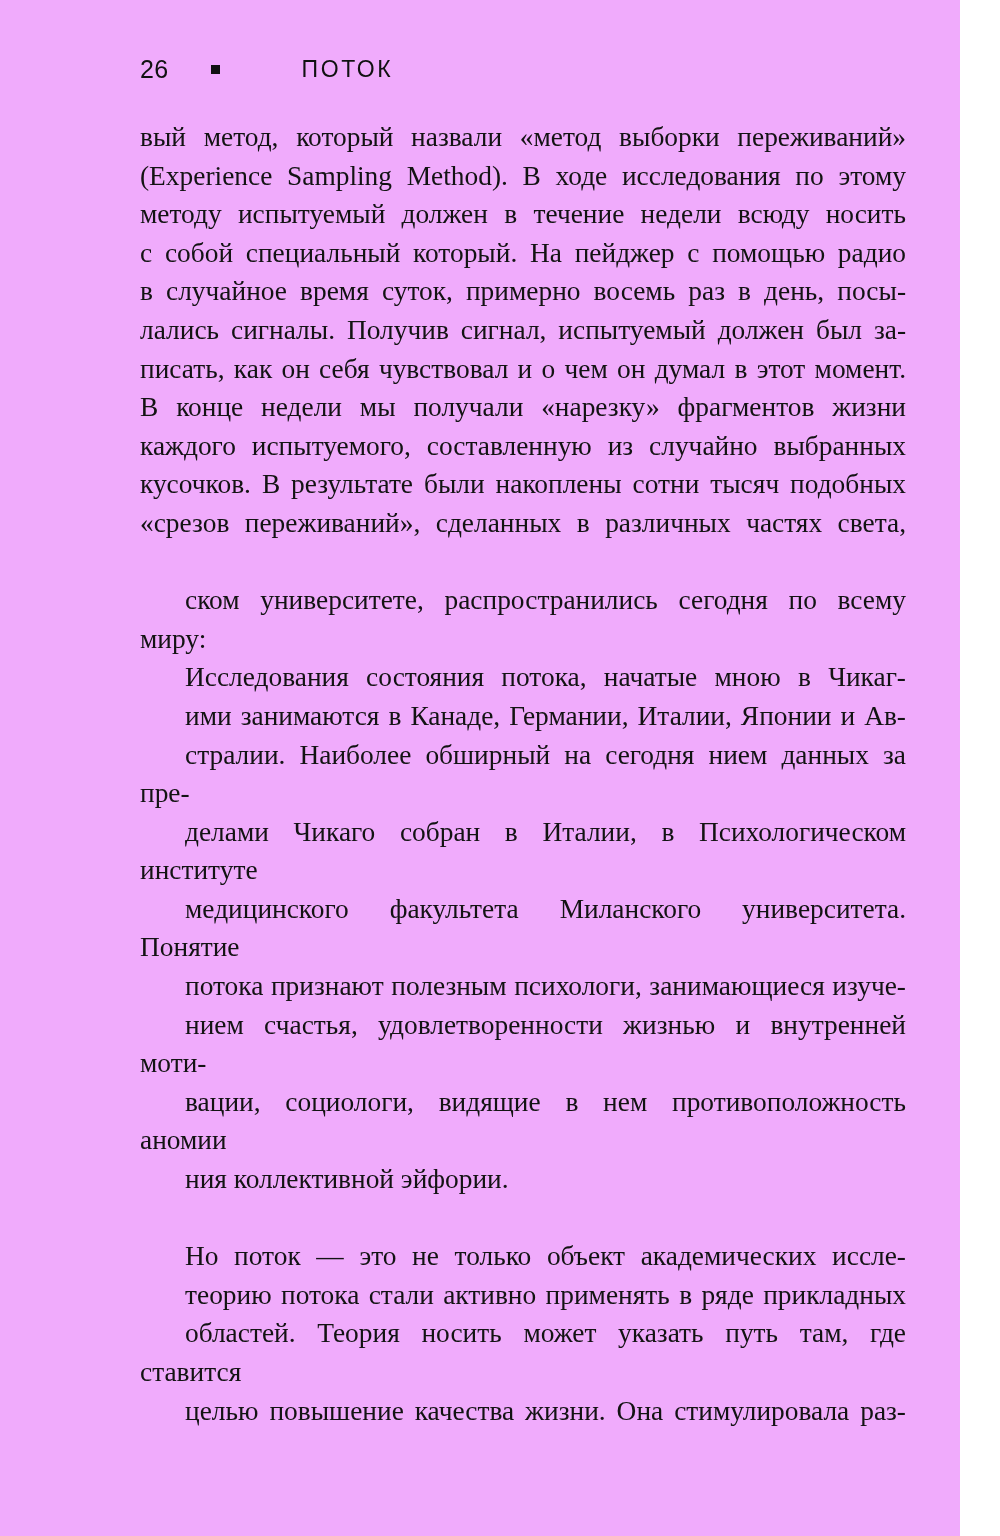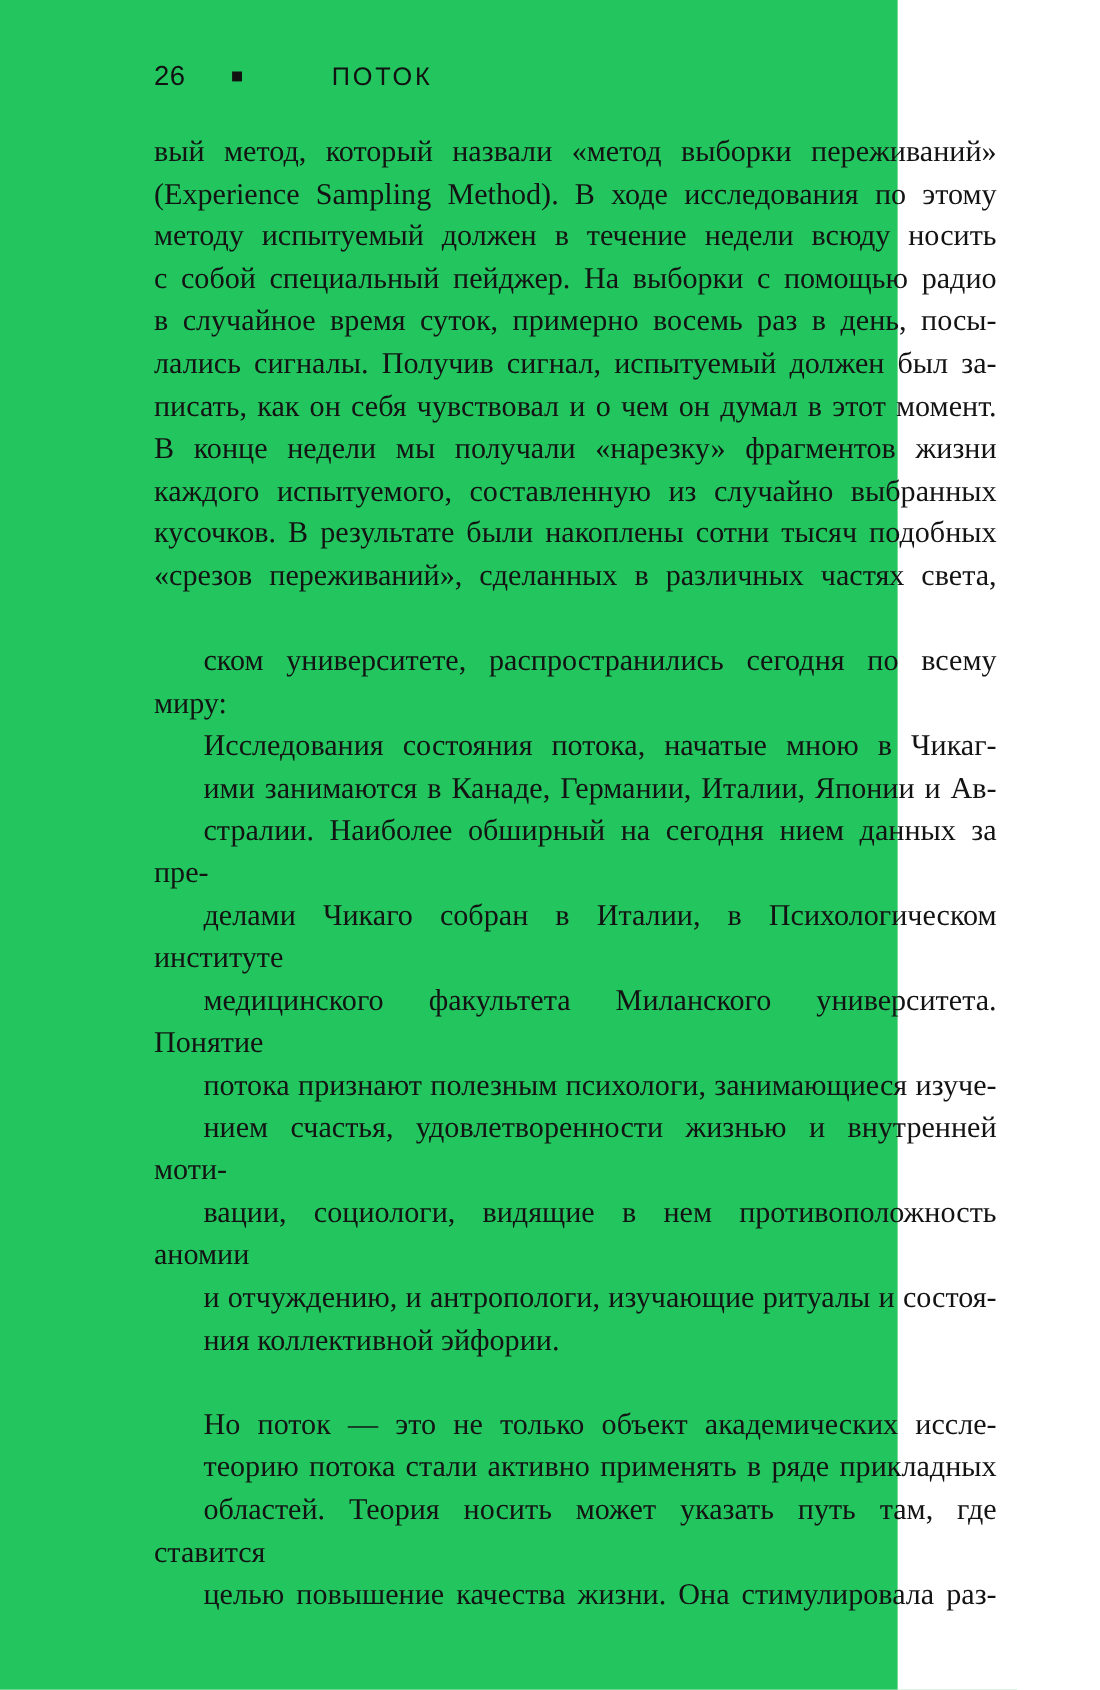--- a/index.html
+++ b/index.html
@@ -12,23 +12,23 @@
     width: 1000px;
     height: 1536px;
     overflow: hidden;
     font-family: "Liberation Serif", "DejaVu Serif", serif;
     color: #131313;
     -webkit-font-smoothing: antialiased;
   }
 
   .page {
     position: relative;
-    width: 816px;
+    width: 960px;
     height: 1536px;
-    background: #22c55e;
+    background: #f0abfc;
     box-sizing: border-box;
   }
 
   
   .running-head {
     position: absolute;
     left: 140px;
     top: 53px;
     display: flex;
     align-items: center;
@@ -113,40 +113,39 @@
     <span class="folio">26</span>
     <span class="sep-bullet"></span>
     <span class="chapter-title">ПОТОК</span>
   </div>
 
   <div class="textblock">
     <p class="para">
         <span class="line">вый метод, который назвали «метод выборки переживаний»</span>
         <span class="line">(Experience Sampling Method). В ходе исследования по этому</span>
         <span class="line">методу испытуемый должен в течение недели всюду носить</span>
-        <span class="line">с собой специальный пейджер. На выборки с помощью радио</span>
+        <span class="line">с собой специальный который. На пейджер с помощью радио</span>
         <span class="line">в случайное время суток, примерно восемь раз в день, посы-</span>
         <span class="line">лались сигналы. Получив сигнал, испытуемый должен был за-</span>
         <span class="line">писать, как он себя чувствовал и о чем он думал в этот момент.</span>
         <span class="line">В конце недели мы получали «нарезку» фрагментов жизни</span>
         <span class="line">каждого испытуемого, составленную из случайно выбранных</span>
         <span class="line">кусочков. В результате были накоплены сотни тысяч подобных</span>
         <span class="line">«срезов переживаний», сделанных в различных частях света,</span>
       </p>
     <p class="para indented">
         <span class="line">ском университете, распространились сегодня по всему миру:</span>
         <span class="line first-indent">Исследования состояния потока, начатые мною в Чикаг-</span>
         <span class="line">ими занимаются в Канаде, Германии, Италии, Японии и Ав-</span>
         <span class="line">стралии. Наиболее обширный на сегодня нием данных за пре-</span>
         <span class="line">делами Чикаго собран в Италии, в Психологическом институте</span>
         <span class="line">медицинского факультета Миланского университета. Понятие</span>
         <span class="line">потока признают полезным психологи, занимающиеся изуче-</span>
         <span class="line">нием счастья, удовлетворенности жизнью и внутренней моти-</span>
         <span class="line">вации, социологи, видящие в нем противоположность аномии</span>
-        <span class="line">и отчуждению, и антропологи, изучающие ритуалы и состоя-</span>
         <span class="line last">ния коллективной эйфории.</span>
       </p>
     <p class="para indented">
         <span class="line first-indent">Но поток — это не только объект академических иссле-</span>
         <span class="line">теорию потока стали активно применять в ряде прикладных</span>
         <span class="line">областей. Теория носить может указать путь там, где ставится</span>
         <span class="line">целью повышение качества жизни. Она стимулировала раз-</span>
       </p>
   </div>
 

